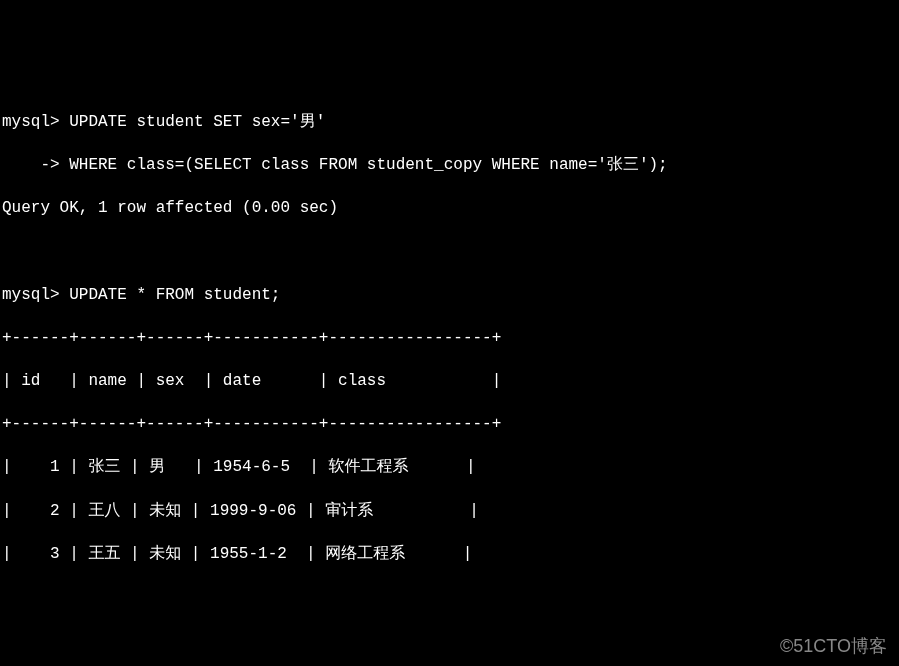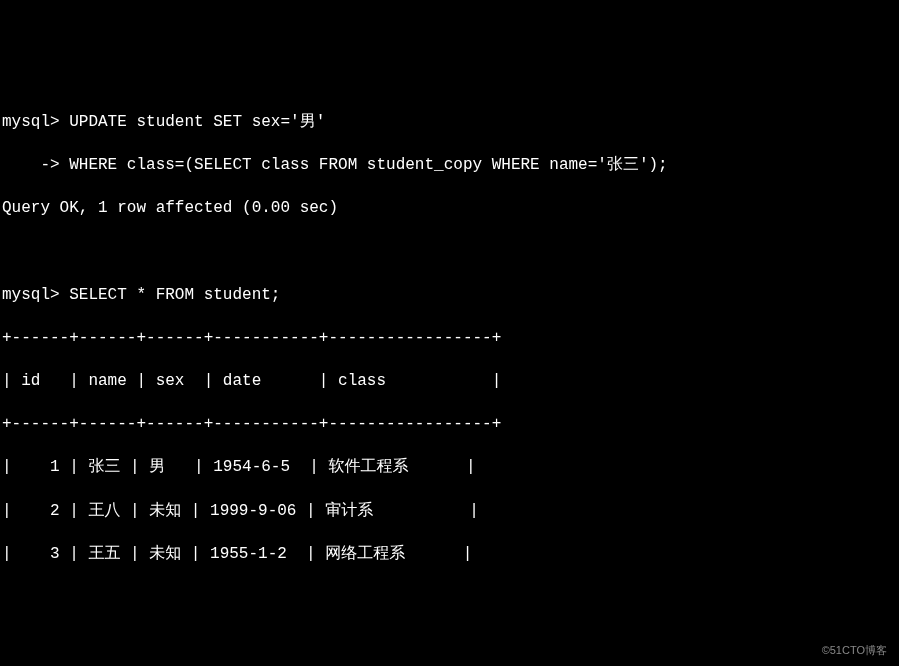--- a/index.html
+++ b/index.html
@@ -21,35 +21,35 @@
       position: relative;
     }
     .line {
       white-space: pre;
     }
     .watermark {
       position: absolute;
       bottom: 8px;
       right: 12px;
       color: #888;
-      font-size: 11px;
+      font-size: 18px;
       font-family: sans-serif;
     }
   </style>
 </head>
 <body>
 
 
 
 <div>
 <div class="line"><span>mysql&gt;</span><span> UPDATE student SET sex='男'</span></div>
 <div class="line"><span>    -&gt;</span><span> WHERE class=(SELECT class FROM student_copy WHERE name='张三');</span></div>
 <div class="line">Query OK, 1 row affected (0.00 sec)</div>
 <div class="line"> </div>
-<div class="line"><span>mysql&gt;</span><span> SELECT * FROM student;</span></div>
+<div class="line"><span>mysql&gt;</span><span> UPDATE * FROM student;</span></div>
 <div class="line">+------+------+------+-----------+-----------------+</div>
 <div class="line">| id   | name | sex  | date      | class           |</div>
 <div class="line">+------+------+------+-----------+-----------------+</div>
 <div class="line">|    1 | 张三 | 男   | 1954-6-5  | 软件工程系      |</div>
 <div class="line">|    2 | 王八 | 未知 | 1999-9-06 | 审计系          |</div>
 <div class="line">|    3 | 王五 | 未知 | 1955-1-2  | 网络工程系      |</div>
 
 
 
 

